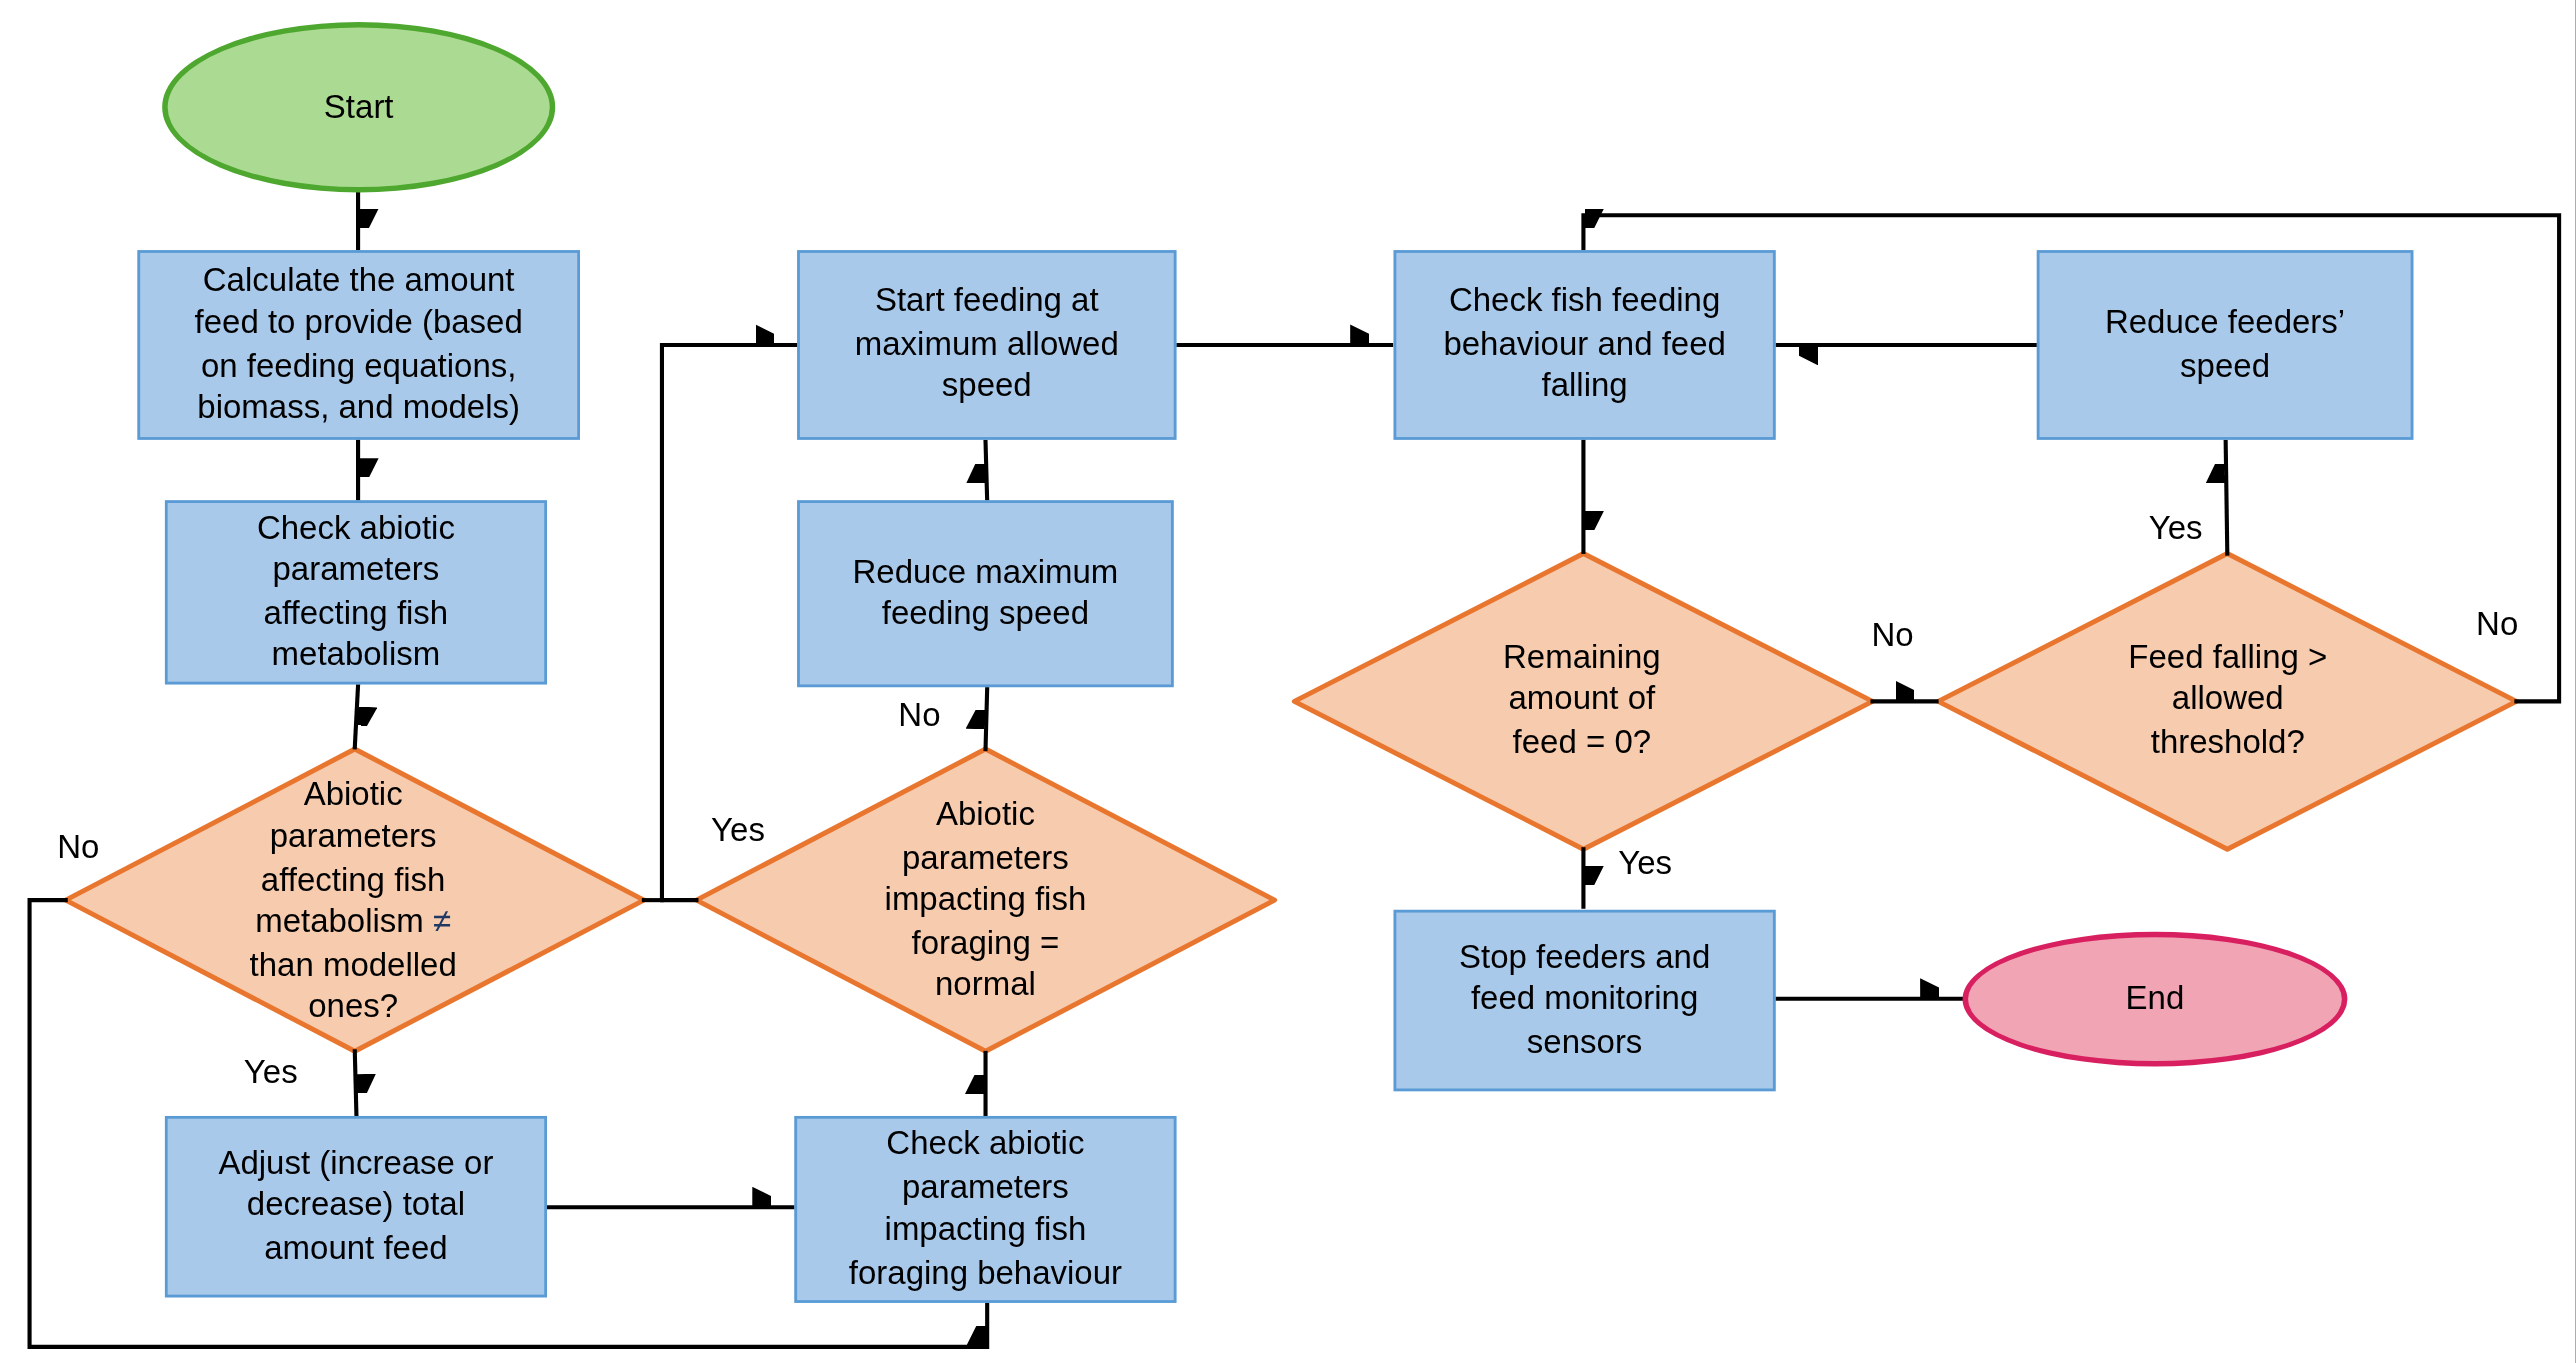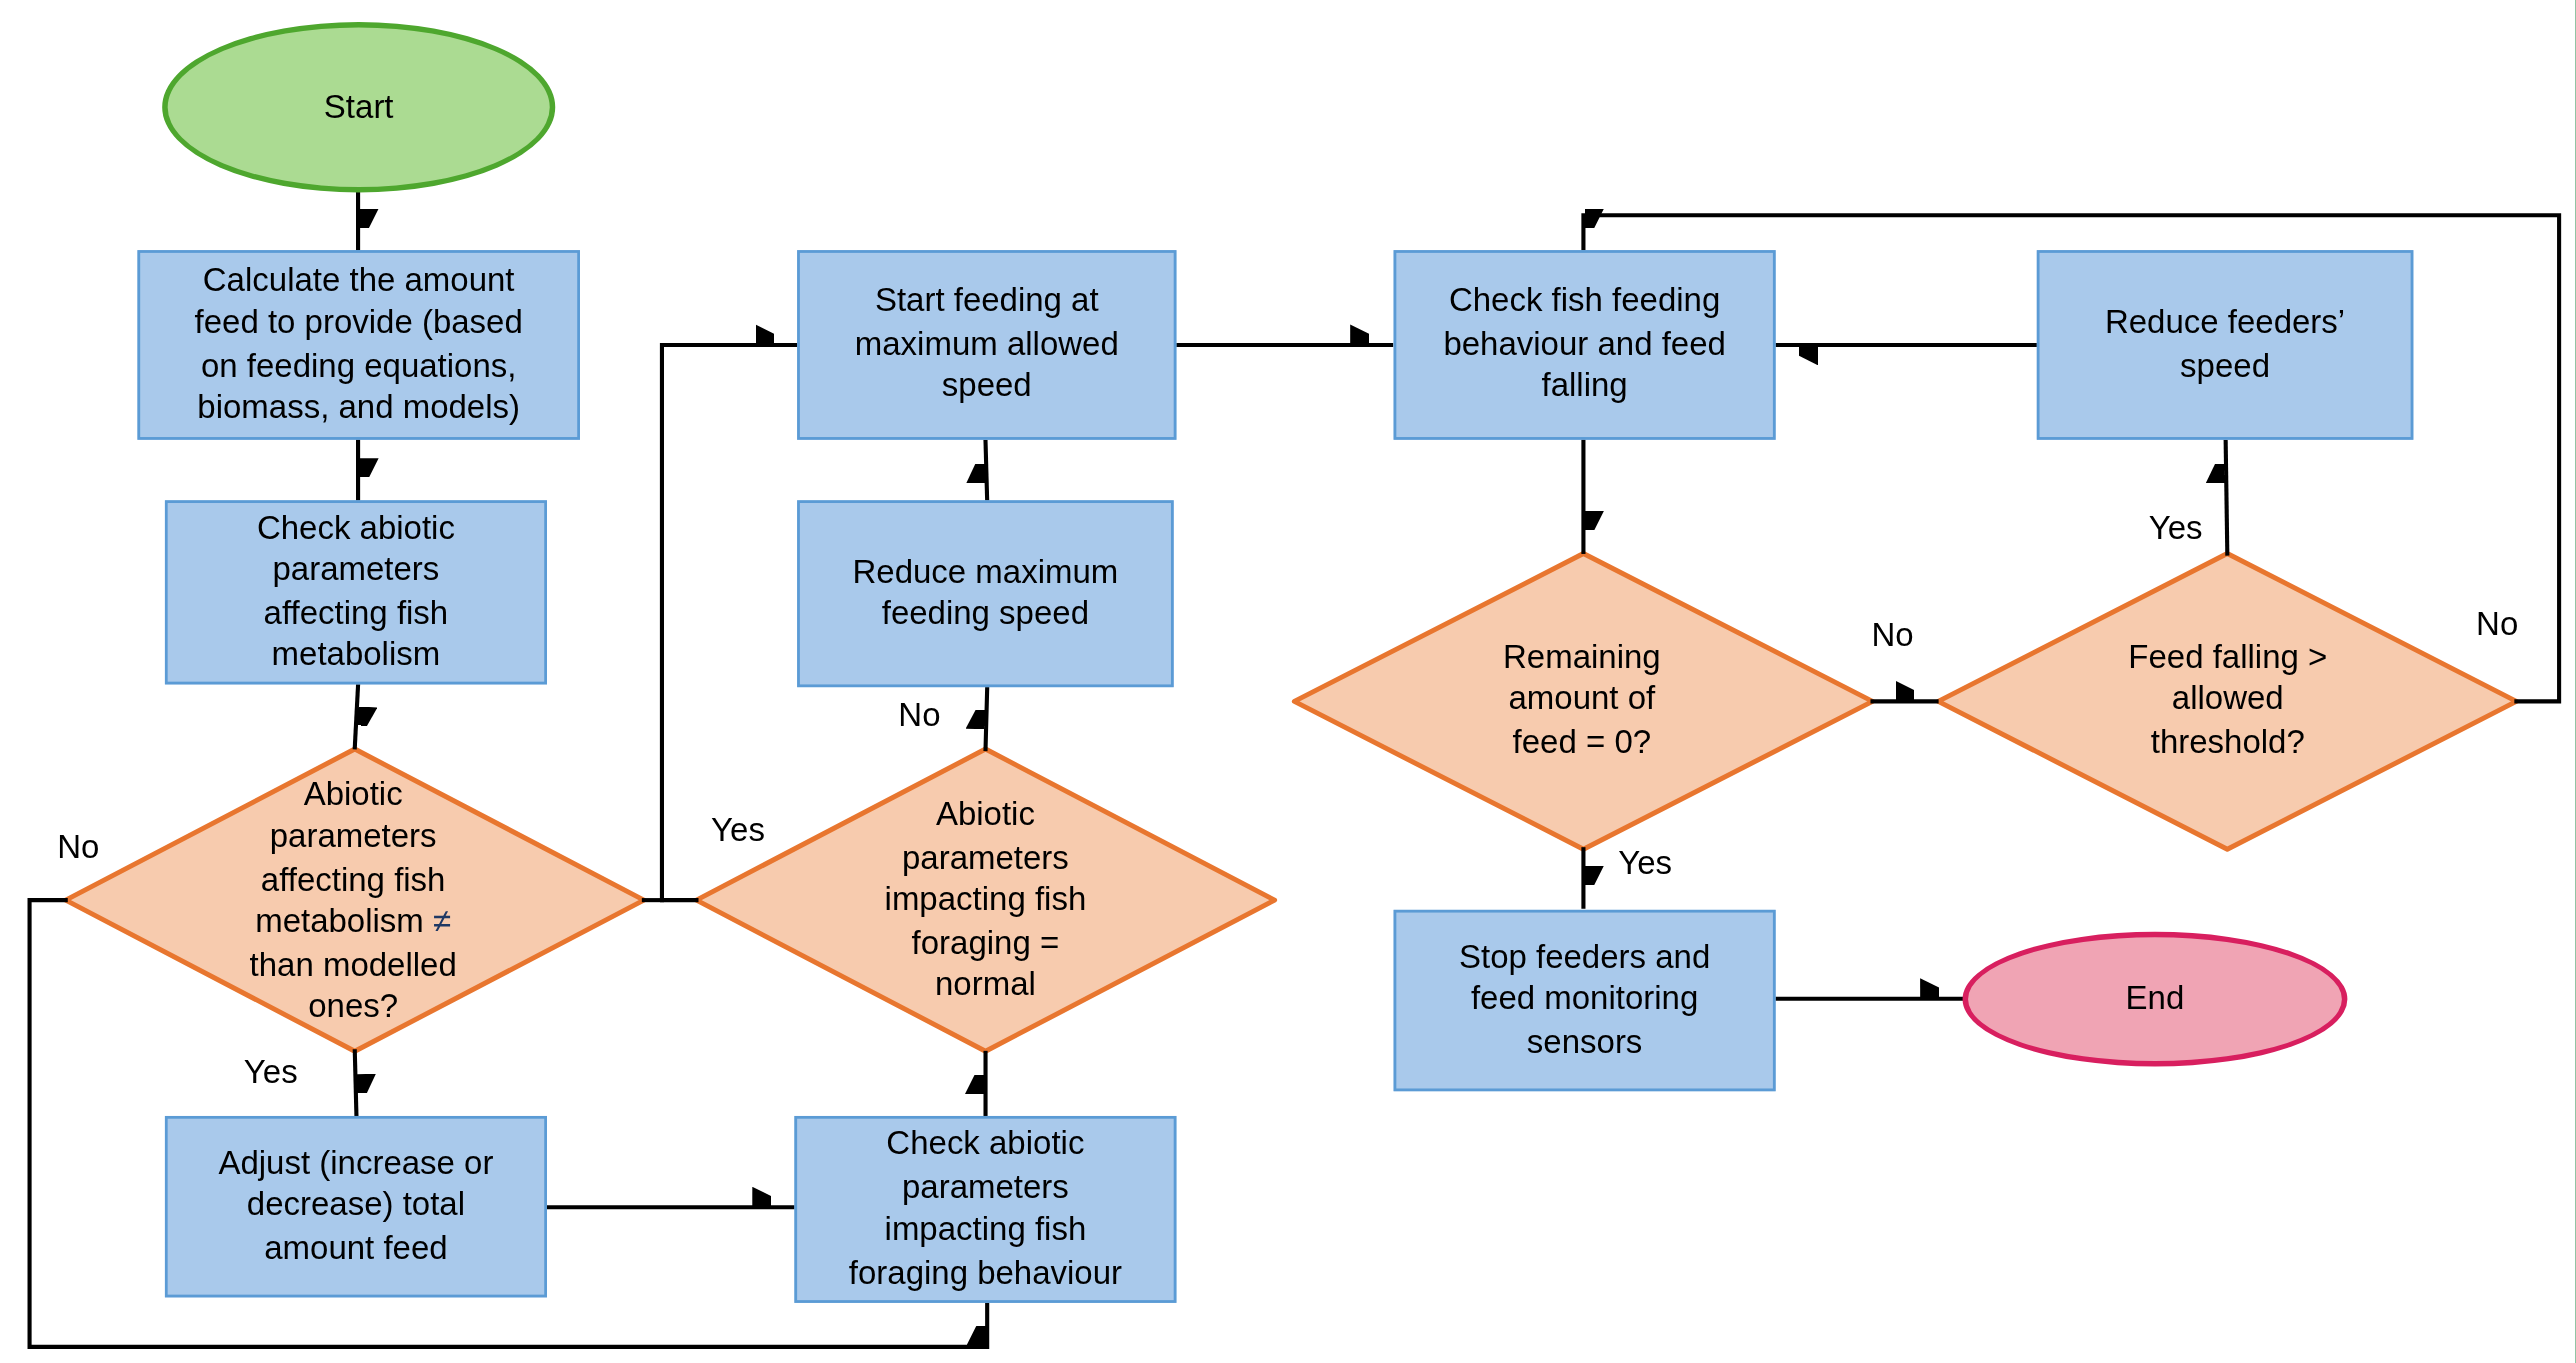--- a/index.html
+++ b/index.html
@@ -6,21 +6,21 @@
     margin: 0;
     padding: 0;
     background: #ffffff;
     font-family: "Liberation Sans", sans-serif;
   }
   #viewport {
     width: 2576px;
     height: 1363px;
     overflow: hidden;
     position: relative;
-    background: #15803d;
+    background: #6d28d9;
   }
   #canvas {
     position: absolute;
     left: 0; top: 0;
     width: 937px;
     height: 496px;
     transform: scale(2.7487);
     transform-origin: 0 0;
     background: #ffffff;
   }

